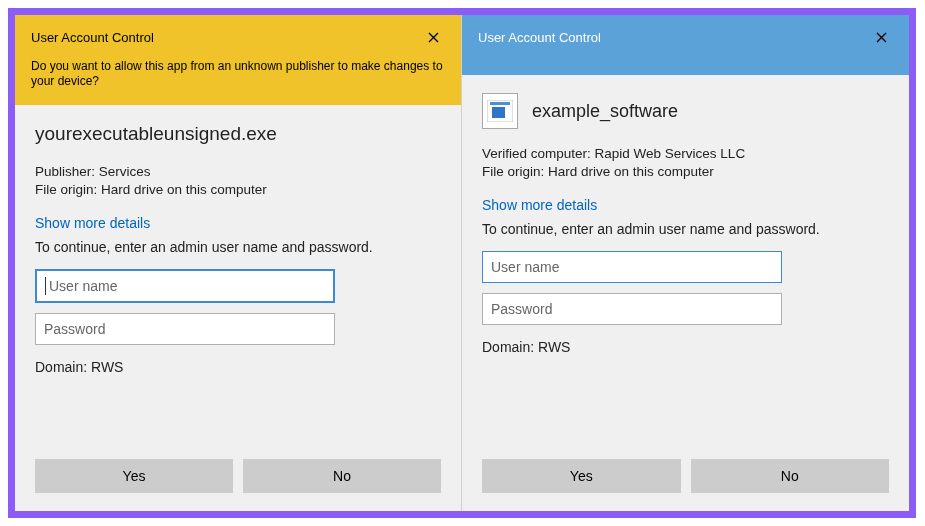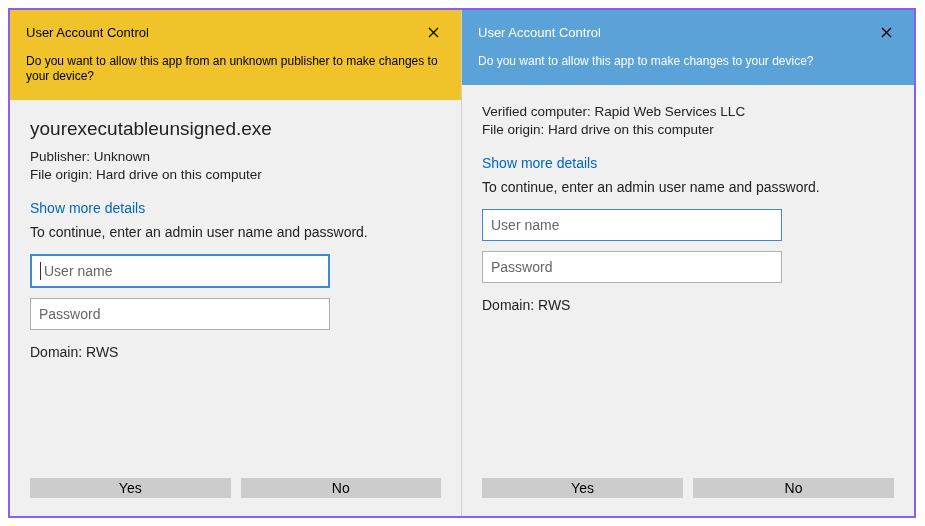--- a/index.html
+++ b/index.html
@@ -5,21 +5,21 @@
   * { box-sizing: border-box; margin: 0; padding: 0; }
   body {
     font-family: "Segoe UI", Tahoma, sans-serif;
     background: #fff;
     width: 925px;
     height: 526px;
     overflow: hidden;
   }
   .stage {
     display: flex;
-    border: 2px solid #8b5cf6;
+    border: 7px solid #8b5cf6;
     width: 908px;
     height: 510px;
     margin: 8px;
     background: #fff;
   }
   .dialog {
     flex: 1 1 50%;
     background: #f0f0f0;
     display: flex;
     flex-direction: column;
@@ -110,21 +110,21 @@
     margin-top: 4px;
   }
   .buttons {
     display: flex;
     gap: 10px;
     padding: 0 20px 18px 20px;
     margin-top: auto;
   }
   .btn {
     flex: 1;
-    height: 20px;
+    height: 34px;
     background: #ccc;
     border: none;
     font-size: 14px;
     color: #000;
     cursor: pointer;
     display: flex;
     align-items: center;
     justify-content: center;
   }
   svg { display: block; }
@@ -140,23 +140,23 @@
         <span class="title-text">User Account Control</span>
         <span class="close">
           <svg width="11" height="11" viewBox="0 0 11 11">
               <path d="M1 1 L10 10 M10 1 L1 10" stroke="#000" stroke-width="1.3"></path>
             </svg>
         </span>
       </div>
       <div class="headline">Do you want to allow this app from an unknown publisher to make changes to your device?</div>
     </div>
     <div class="body">
-      <div class="app-name bold" style="margin-bottom:8px;">yourexecutableunsigned.exe</div>
+      <div class="app-name bold" style="margin-bottom:18px;">yourexecutableunsigned.exe</div>
       <div class="meta">
-        <div>Publisher: Unknown</div>
+        <div>Publisher: Services</div>
         <div>File origin: Hard drive on this computer</div>
       </div>
       <span class="link">Show more details</span>
       <div class="instruction">To continue, enter an admin user name and password.</div>
       <div class="field focused">
         <span class="cursor"></span>
         <span>User name</span>
       </div>
       <div class="field">
         <span>Password</span>
@@ -172,23 +172,32 @@
   <div class="dialog">
     <div class="header blue">
       <div class="title-row">
         <span class="title-text">User Account Control</span>
         <span class="close">
           <svg width="11" height="11" viewBox="0 0 11 11">
               <path d="M1 1 L10 10 M10 1 L1 10" stroke="#000" stroke-width="1.3"></path>
             </svg>
         </span>
       </div>
-      <div class="headline">Do you want to allow this app to make changes to your device?</div>
     </div>
     <div class="body">
+      <div class="app-row">
+        <div class="app-icon">
+          <svg width="26" height="22" viewBox="0 0 26 22">
+            <rect x="0" y="0" width="26" height="22" fill="#fff" stroke="#888" stroke-width="0.5"></rect>
+            <rect x="3" y="2" width="20" height="3" fill="#4a90d9"></rect>
+            <rect x="5" y="7" width="13" height="11" fill="#2e75c9"></rect>
+          </svg>
+        </div>
+        <div class="app-name">example_software</div>
+      </div>
       <div class="meta">
         <div>Verified computer: Rapid Web Services LLC</div>
         <div>File origin: Hard drive on this computer</div>
       </div>
       <span class="link">Show more details</span>
       <div class="instruction">To continue, enter an admin user name and password.</div>
       <div class="field focused" style="border-width:1px;height:32px;border-color:#3a8ad6;">
         <span>User name</span>
       </div>
       <div class="field">

